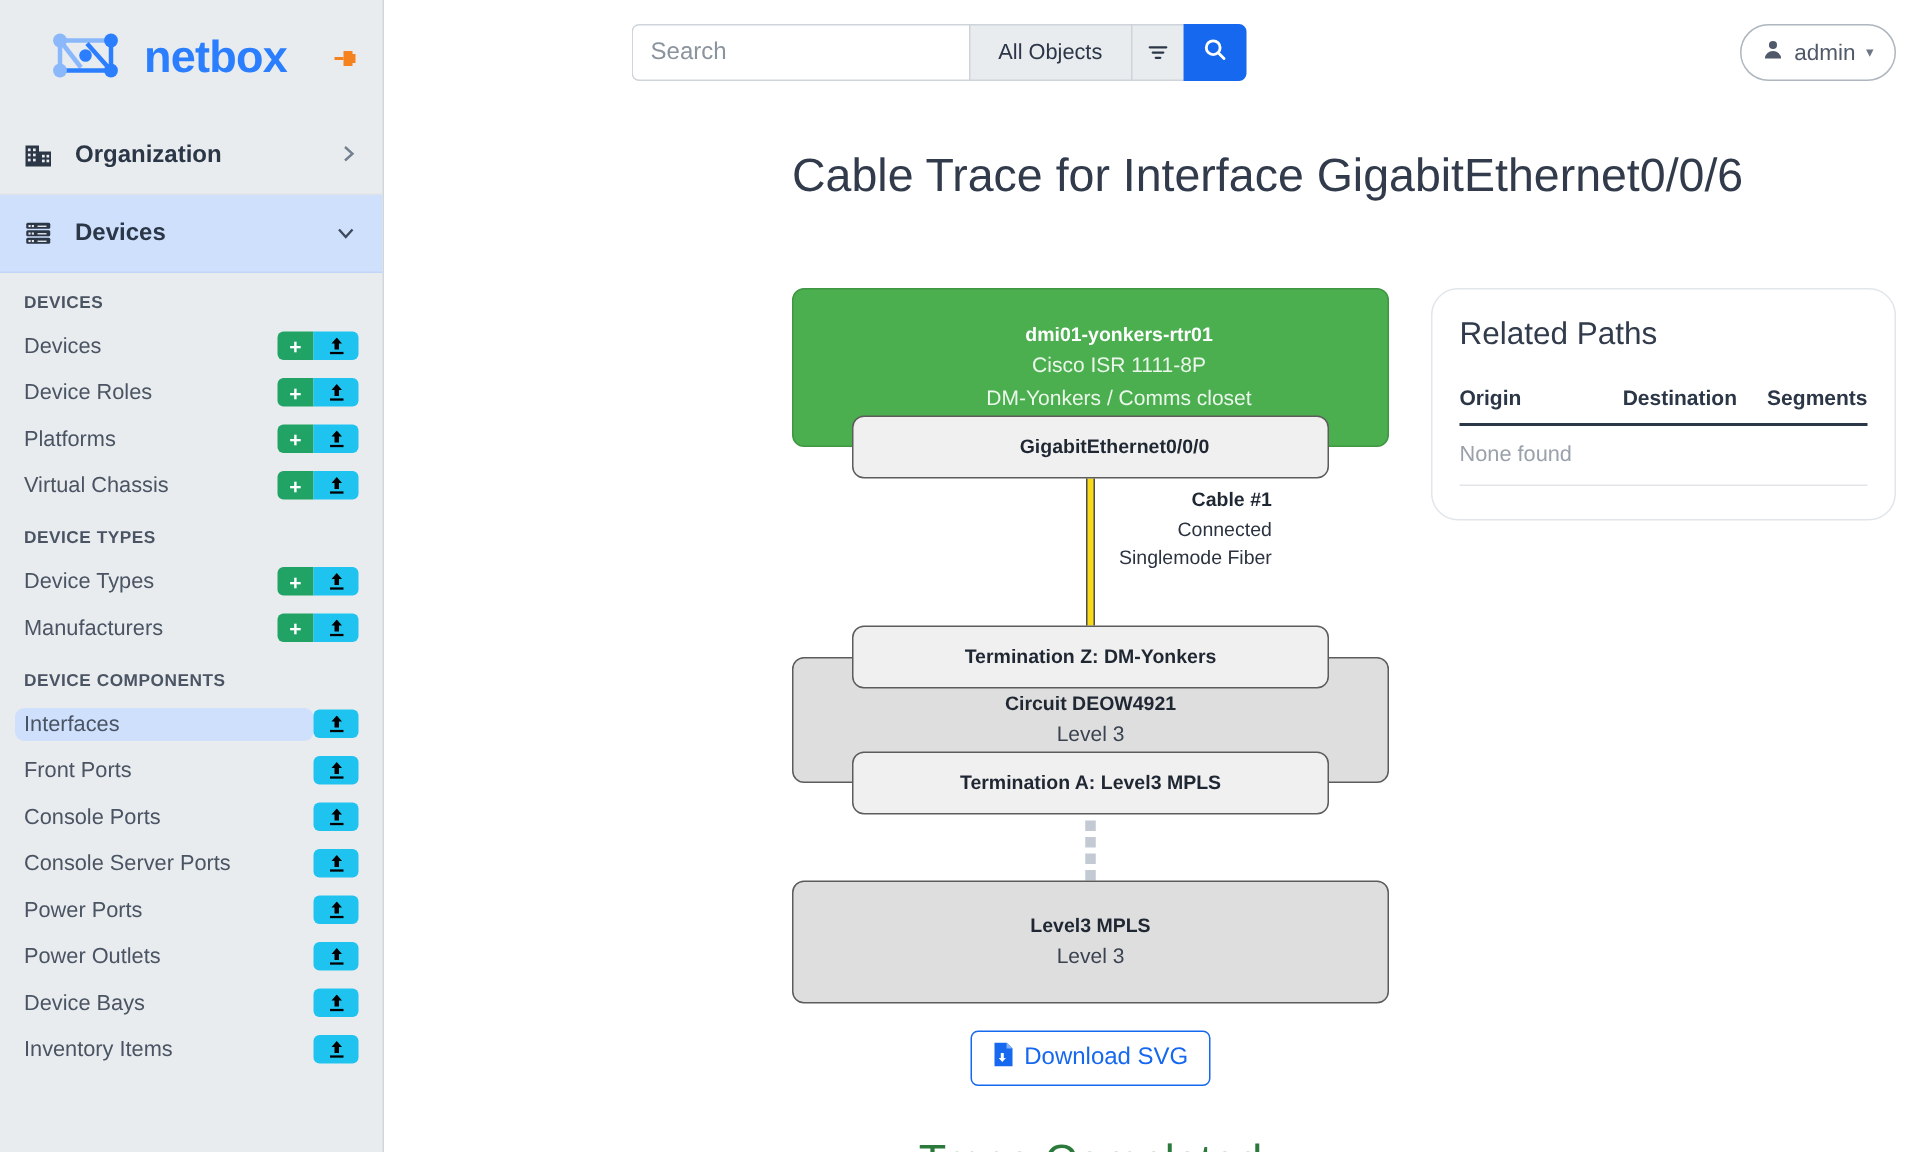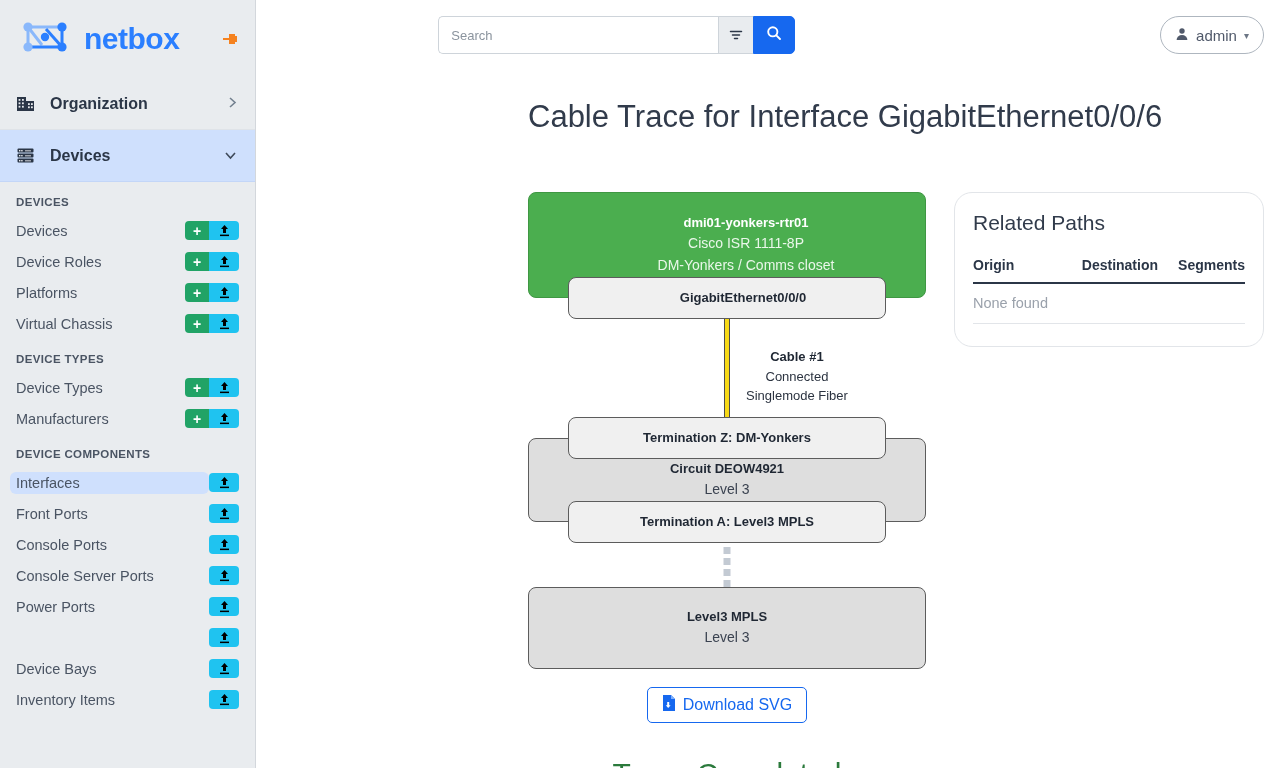--- a/index.html
+++ b/index.html
@@ -17,21 +17,21 @@
   
   #sidebar {
     width: 256px; min-width: 256px; height: 768px;
     background: #e9ecef;
     border-right: 1px solid #d3d7dc;
     overflow: hidden;
     position: relative;
   }
   .brand-row {
     display: flex; align-items: center;
-    height: 78px; padding: 0 14px 0 16px;
+    height: 78px; padding: 0 14px 0 28px;
   }
   .brand-logo { display: flex; align-items: center; gap: 6px; }
   .brand-wordmark {
     font-size: 30px; font-weight: 700; color: #2b7fff;
     letter-spacing: -0.5px; line-height: 1;
   }
   .pin-icon { margin-left: auto; width: 22px; height: 22px; display:flex; align-items:center; justify-content:center; }
 
   .nav-group {
     display: flex; align-items: center;
@@ -72,24 +72,24 @@
   .mini-up.solo { border-radius: 4px; width: 30px; }
 
   
   #main { flex: 1 1 auto; height: 768px; position: relative; overflow: hidden; background:#fff;}
   .topbar {
     height: 70px; display: flex; align-items: center;
     padding: 0 16px 0 0;
   }
   .search-wrap { display: flex; align-items: stretch; height: 38px; margin: 0 auto 0 auto; }
   .search-input {
-    width: 280px; height: 38px;
+    width: 225px; height: 38px;
     border: 1px solid #ced4da; border-right: none;
     border-radius: 5px 0 0 5px;
-    padding: 0 12px; font-size: 13px; color: #313b4b;
+    padding: 0 12px; font-size: 16px; color: #313b4b;
     background: #fff; outline: none;
   }
   .search-input::placeholder { color: #8b949e; }
   .obj-select {
     display: flex; align-items: center; justify-content: center;
     min-width: 108px; padding: 0 14px; height: 38px;
     background: #e9ecef; border: 1px solid #ced4da; border-right: none;
     font-size: 14.5px; color: #2b3647; cursor: pointer;
   }
   .filter-btn {
@@ -161,21 +161,21 @@
 
   .cable-zone { position: relative; height: 98px; }
   .cable-line {
     position: absolute; left: 199px; top: 0; transform: translateX(-50%);
     width: 6px; height: 98px;
     background: #f7d917;
     border-left: 1px solid #4c4c4c; border-right: 1px solid #4c4c4c;
   }
   .cable-label {
     position: absolute; left: 218px; top: 4px;
-    text-align: center; line-height: 1.52; margin-top: 24px;
+    text-align: right; line-height: 1.52;
   }
   .cable-label .cl1 { font-size: 13px; font-weight: 700; color: #1f2733; }
   .cable-label .cl2 { font-size: 13px; color: #2b3340; }
 
   .dotted-zone { height: 44px; position: relative; }
   .dotted-zone .dot {
     position: absolute; left: 199px; transform: translateX(-50%);
     width: 7px; height: 7px; background: #c3cad3;
   }
 
@@ -426,20 +426,21 @@
       <span class="btn-grp">
         <span class="mini-btn mini-up solo">
           <svg width="11" height="12" viewBox="0 0 11 12" fill="#000">
               <path d="M5.5 0 L9 4 H7 V8 H4 V4 H2 Z"></path>
               <rect x="1" y="9.6" width="9" height="1.5"></rect>
             </svg>
         </span>
       </span>
     </div>
     <div class="nav-item">
+      <span class="label-wrap"><span>Power Outlets</span></span>
       <span class="btn-grp">
         <span class="mini-btn mini-up solo">
           <svg width="11" height="12" viewBox="0 0 11 12" fill="#000">
               <path d="M5.5 0 L9 4 H7 V8 H4 V4 H2 Z"></path>
               <rect x="1" y="9.6" width="9" height="1.5"></rect>
             </svg>
         </span>
       </span>
     </div>
     <div class="nav-item">
@@ -464,20 +465,21 @@
         </span>
       </span>
     </div>
   </aside>
 
   <main id="main">
 
     <div class="topbar">
       <div class="search-wrap">
         <input class="search-input" type="text" placeholder="Search" style="">
+        <div class="obj-select">All Objects</div>
         <div class="filter-btn">
           <svg width="16" height="16" viewBox="0 0 16 16" stroke="#2b3647" stroke-width="1.5" stroke-linecap="round">
             <path d="M2.5 4.5 H13.5"></path>
               <path d="M4.5 8 H11.5"></path>
               <path d="M6.5 11.5 H9.5"></path>
           </svg>
         </div>
         <div class="search-go">
           <span>
             <svg width="16" height="16" viewBox="0 0 16 16" fill="none" stroke="#fff" stroke-width="1.9">

